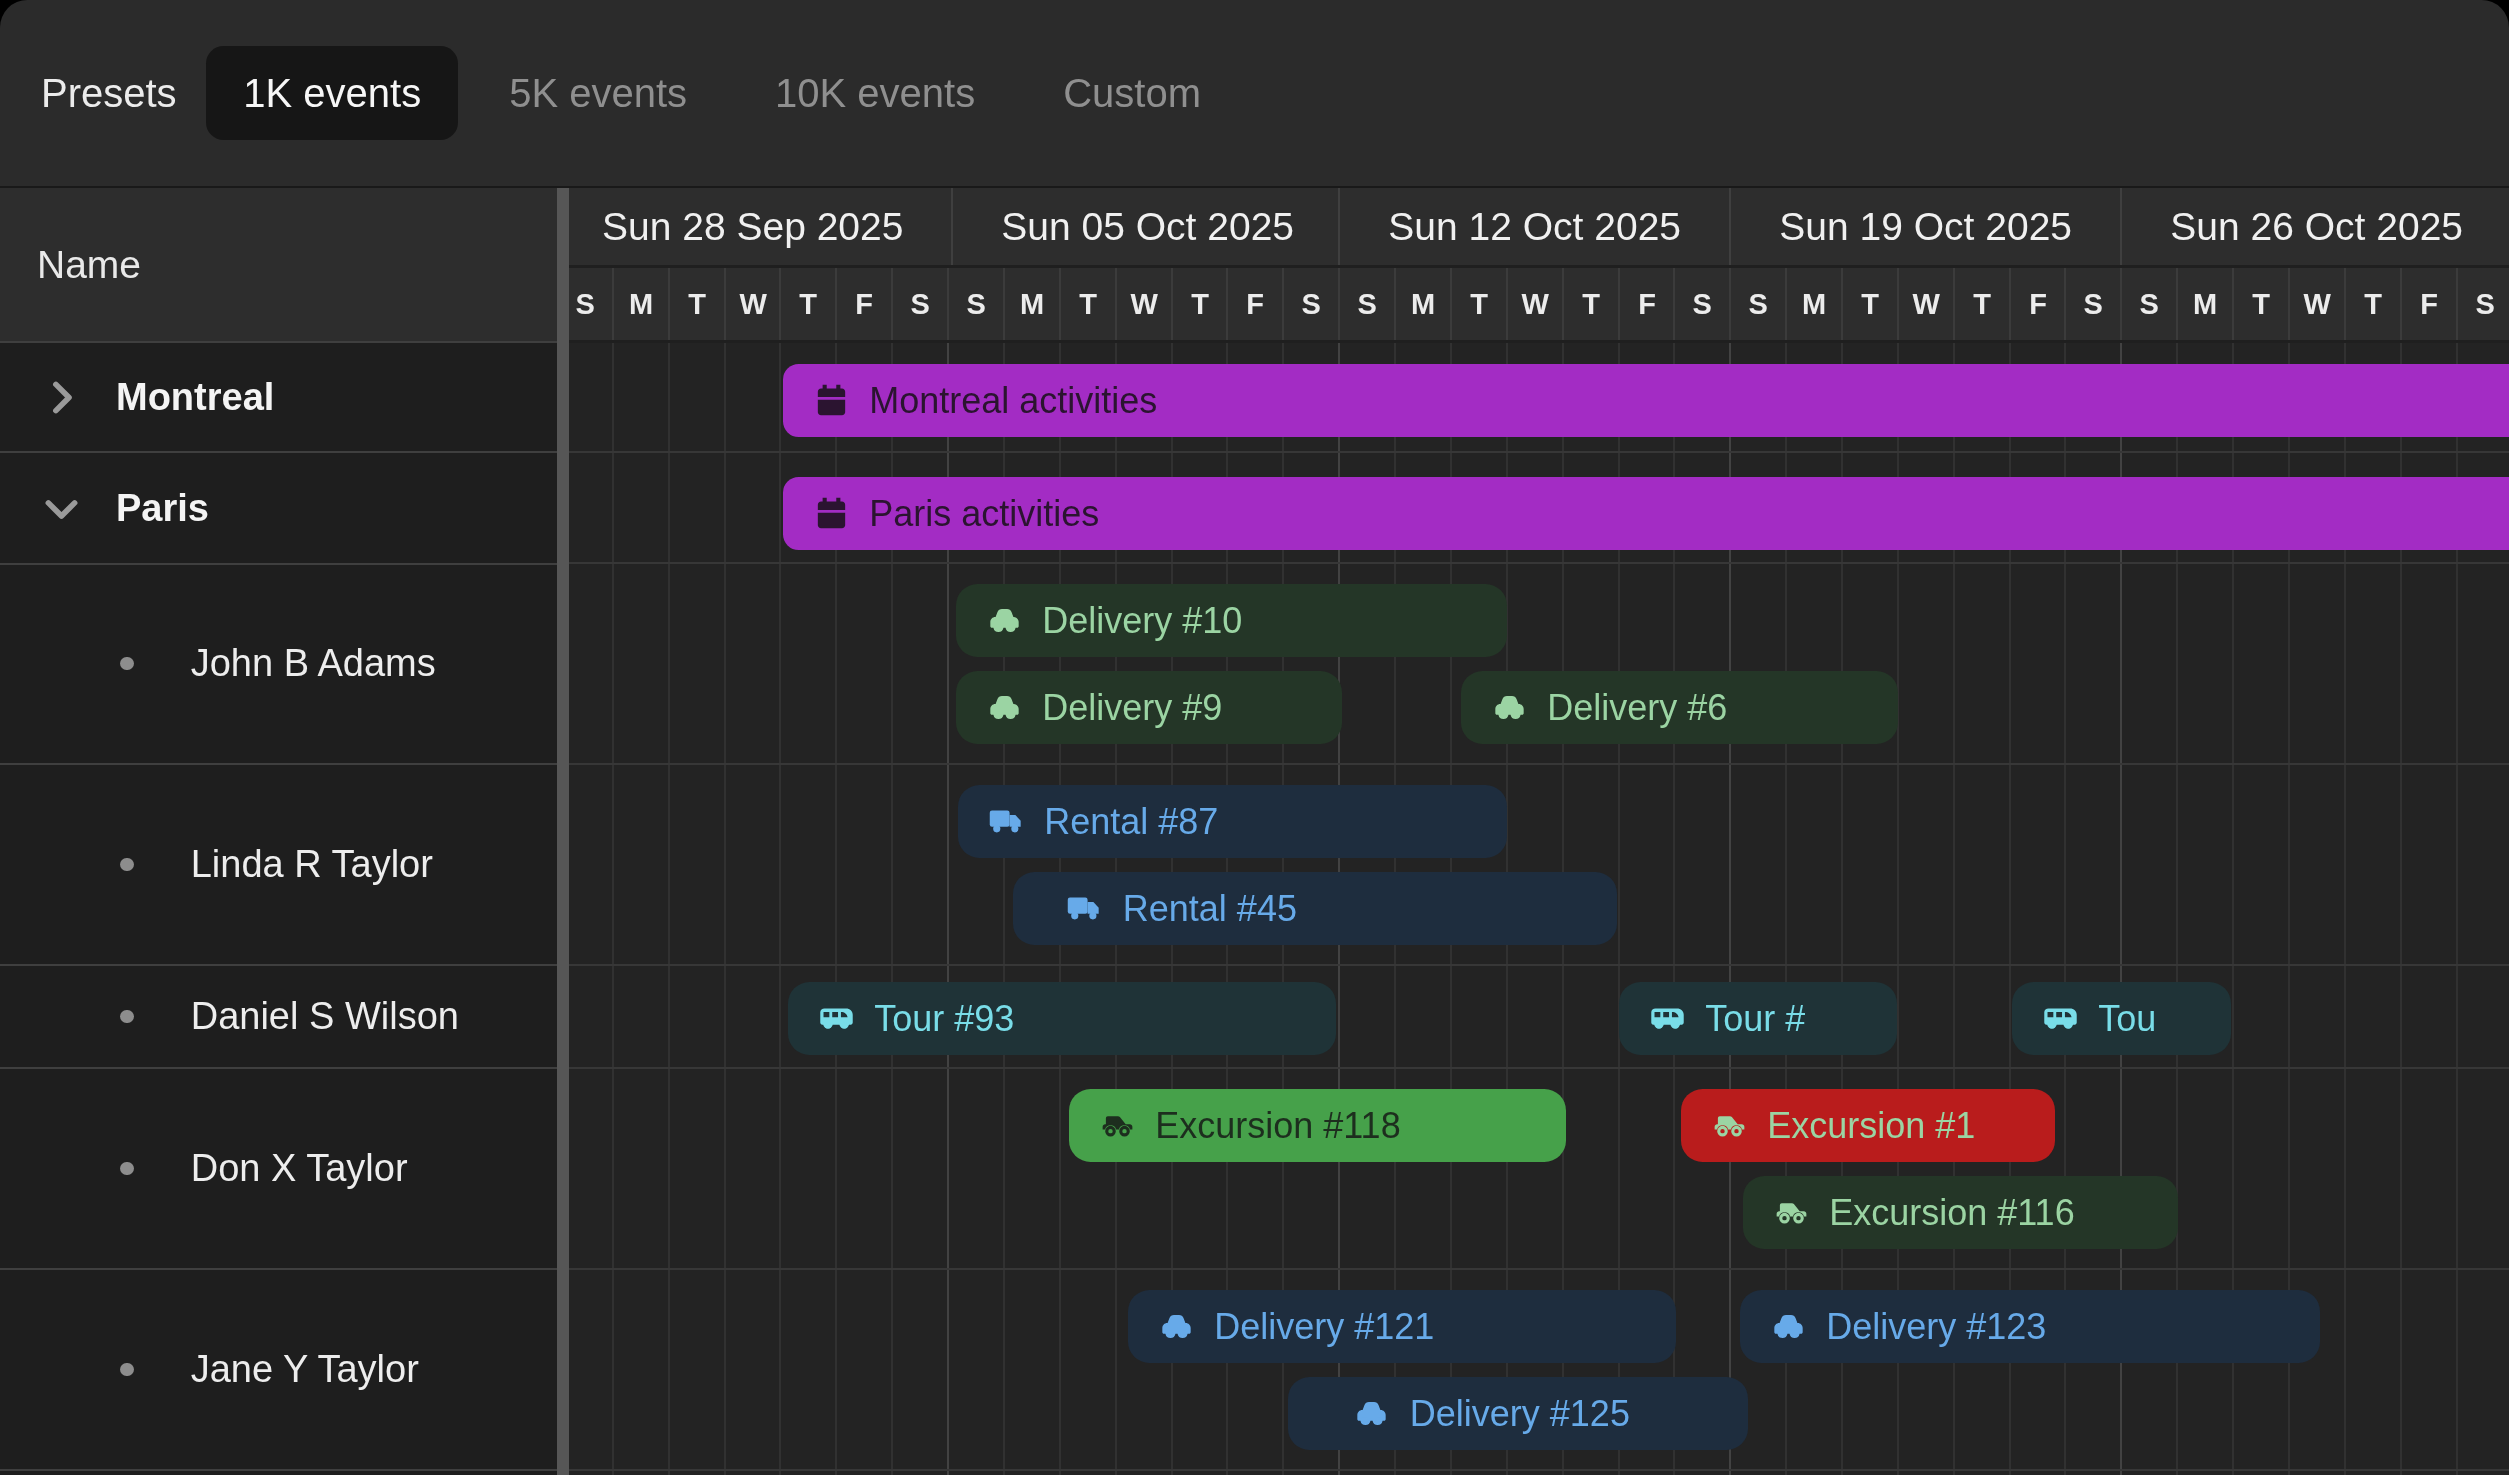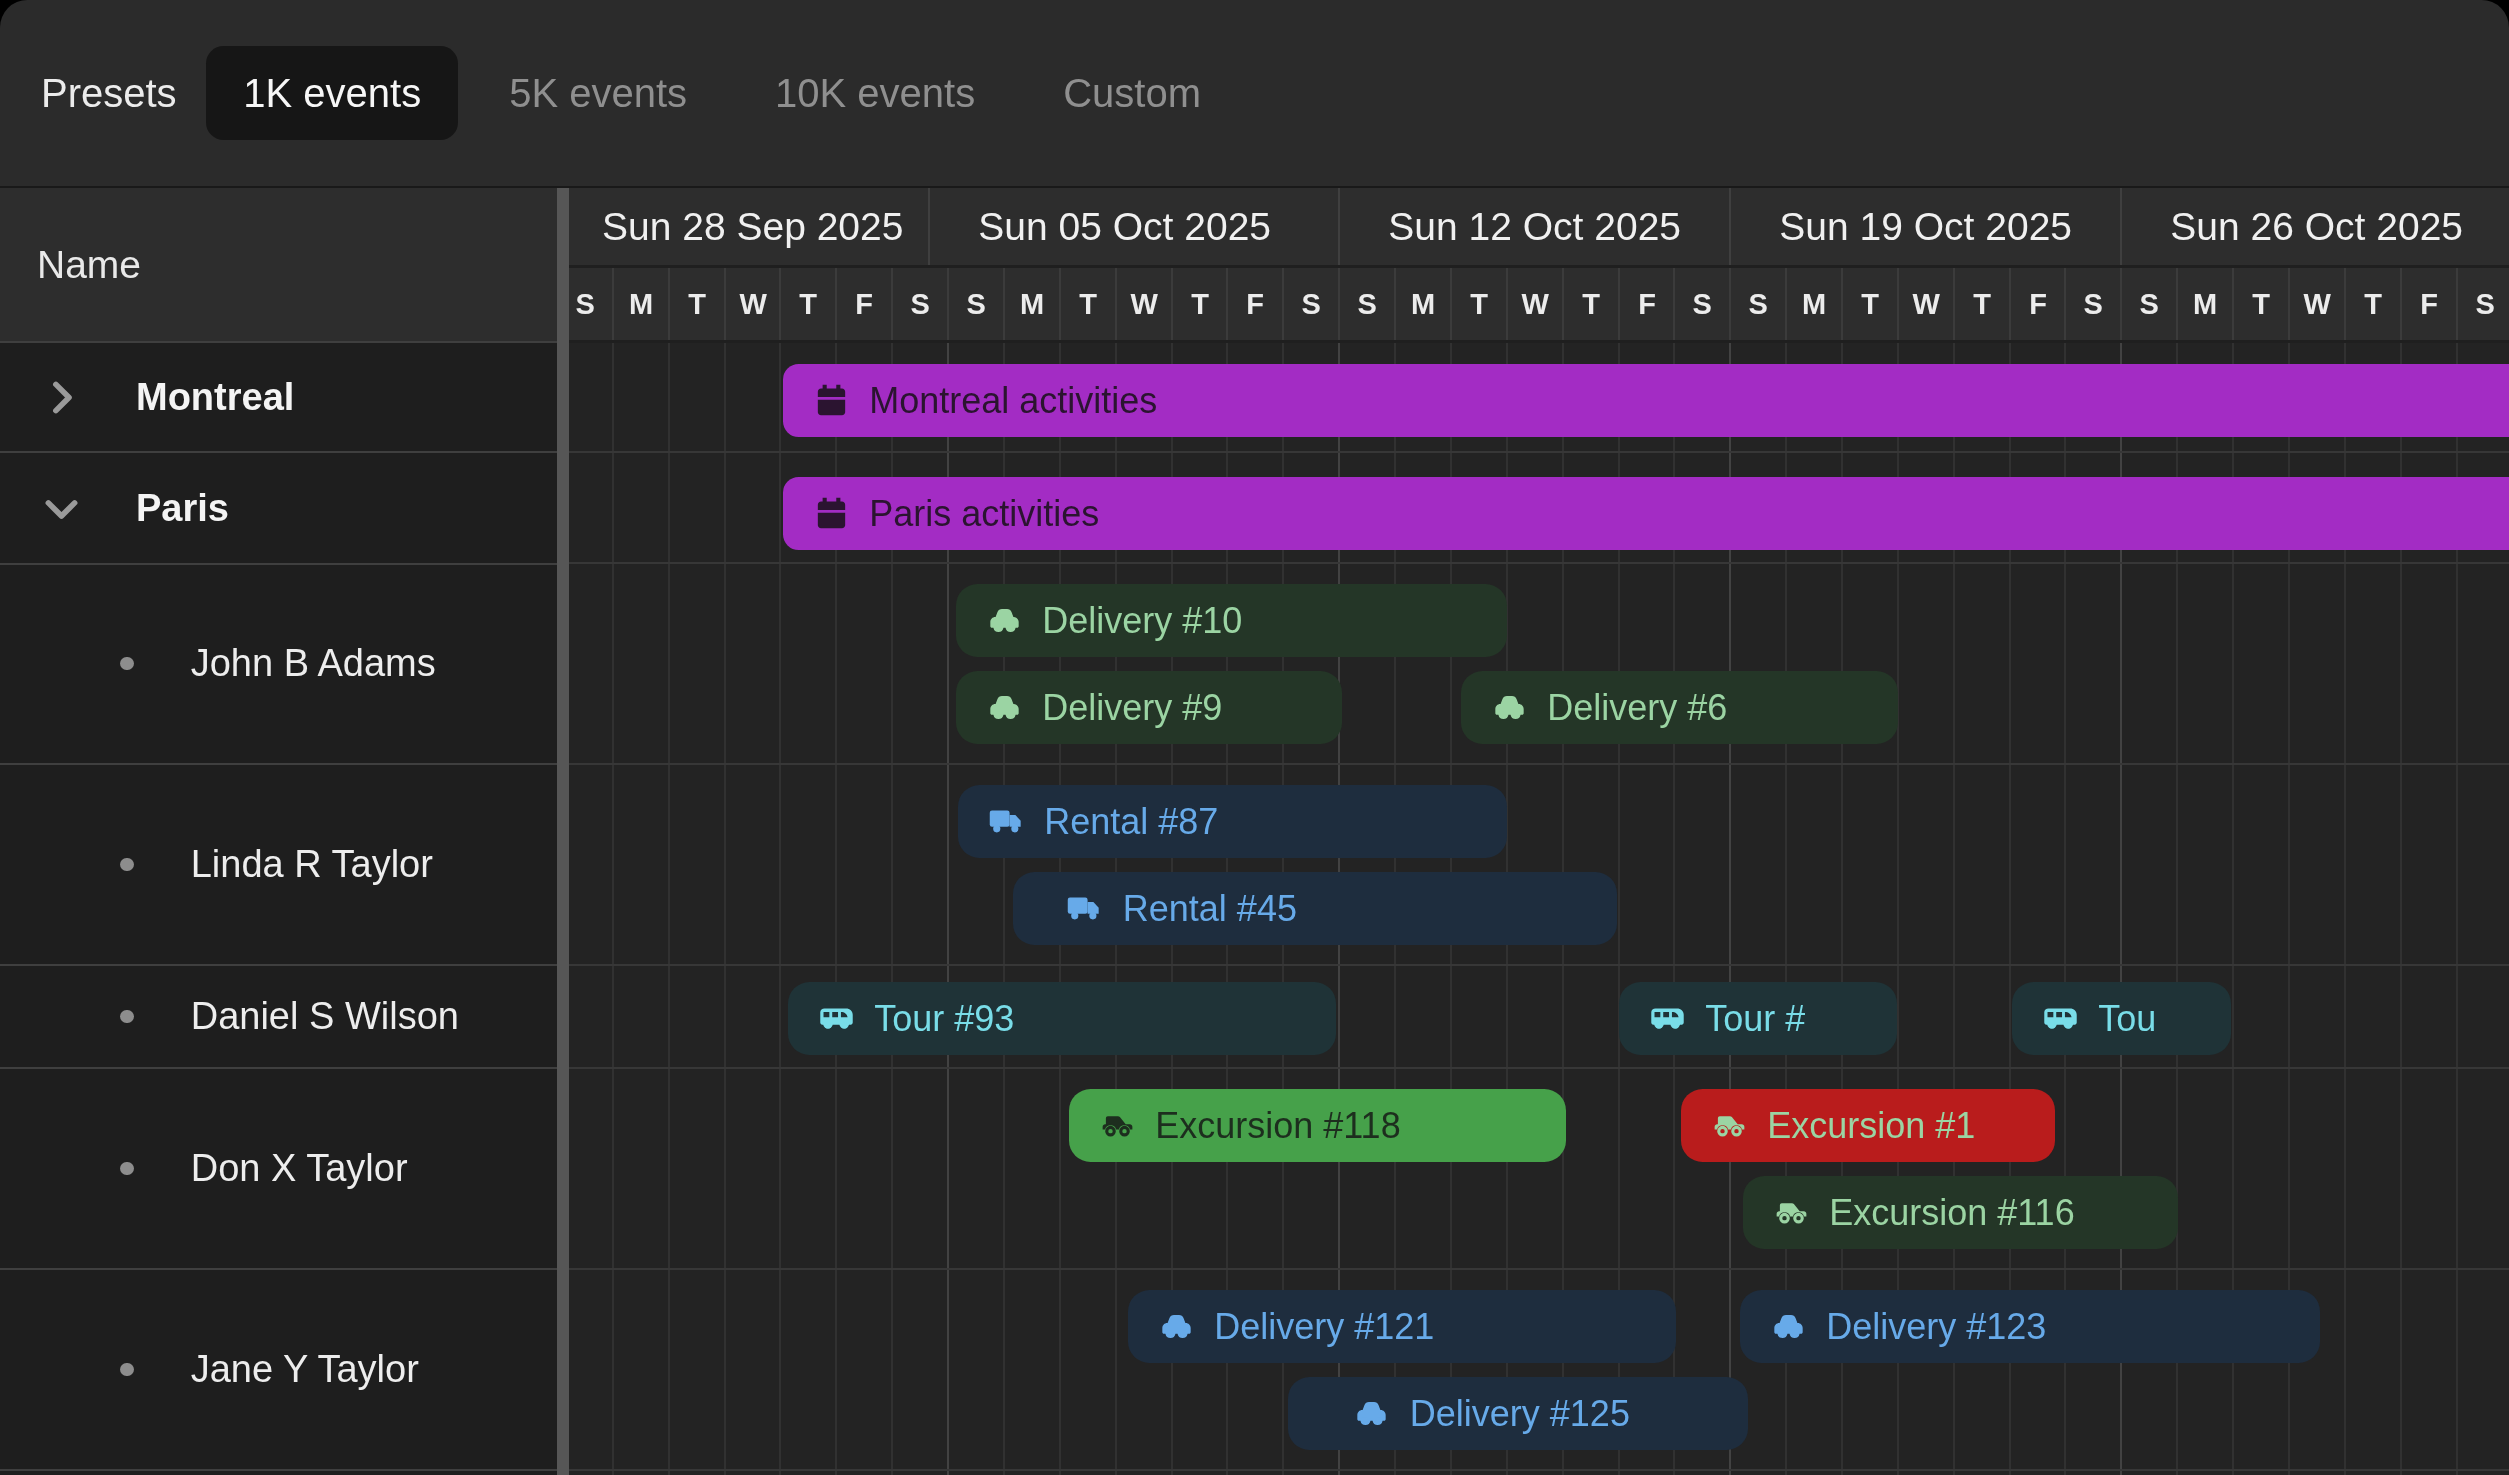--- a/index.html
+++ b/index.html
@@ -22,21 +22,21 @@
   .left-panel{position:absolute;left:0;top:0;width:557px;height:100%;background:#1e1e1e;overflow:hidden;}
   .name-header{position:absolute;left:0;top:0;width:557px;height:155px;background:#2d2d2d;
                border-bottom:2px solid #3f3f3f;box-sizing:border-box;}
   .name-header span{position:absolute;left:37px;top:50%;transform:translateY(-50%);
                     font-size:39px;color:#e9e9e9;}
   .res-row{position:absolute;left:0;width:557px;border-bottom:2px solid #3f3f3f;
            box-sizing:border-box;display:flex;align-items:center;cursor:pointer;}
   .chev{width:45px;height:45px;color:#9a9a9a;margin-left:39px;flex:0 0 auto;}
   .chev svg{width:45px;height:45px;display:block;}
   .bullet{width:13.7px;height:13.7px;border-radius:50%;background:#8d8d8d;margin-left:120px;flex:0 0 auto;}
-  .rname{margin-left:52px;font-size:38px;color:#ededed;white-space:nowrap;}
+  .rname{margin-left:32px;font-size:38px;color:#ededed;white-space:nowrap;}
   .res-row.child .rname{margin-left:57px;font-weight:400;}
   .res-row.parent .rname{font-weight:700;color:#f4f4f4;}
 
   
   .splitter{position:absolute;left:557px;top:0;width:11.8px;height:100%;background:#565656;
             cursor:col-resize;z-index:30;}
 
   
   .schedule{position:absolute;left:568px;top:0;right:0;height:100%;overflow:hidden;}
   .sched-hbg{position:absolute;left:0;right:0;top:0;height:155px;background:#2d2d2d;}
@@ -121,21 +121,21 @@
         </div>
     </div>
 
     <div class="splitter"></div>
 
     <div class="schedule">
       <div class="sched-hbg"></div>
       <div class="origin">
         <div>
             <div class="week-cell" style="left: 0px; width: 391px;">Sun 28 Sep 2025</div>
-            <div class="week-cell" style="left: 372px; width: 391px;">Sun 05 Oct 2025</div>
+            <div class="week-cell" style="left: 395px; width: 391px;">Sun 05 Oct 2025</div>
             <div class="week-cell" style="left: 782px; width: 391px;">Sun 12 Oct 2025</div>
             <div class="week-cell" style="left: 1173px; width: 391px;">Sun 19 Oct 2025</div>
             <div class="week-cell" style="left: 1564px; width: 391px;">Sun 26 Oct 2025</div>
           </div>
         <div>
             <div class="day-cell" style="left: 0px;">S</div>
             <div class="day-cell" style="left: 56px;">M</div>
             <div class="day-cell" style="left: 112px;">T</div>
             <div class="day-cell" style="left: 168px;">W</div>
             <div class="day-cell" style="left: 223px;">T</div>

